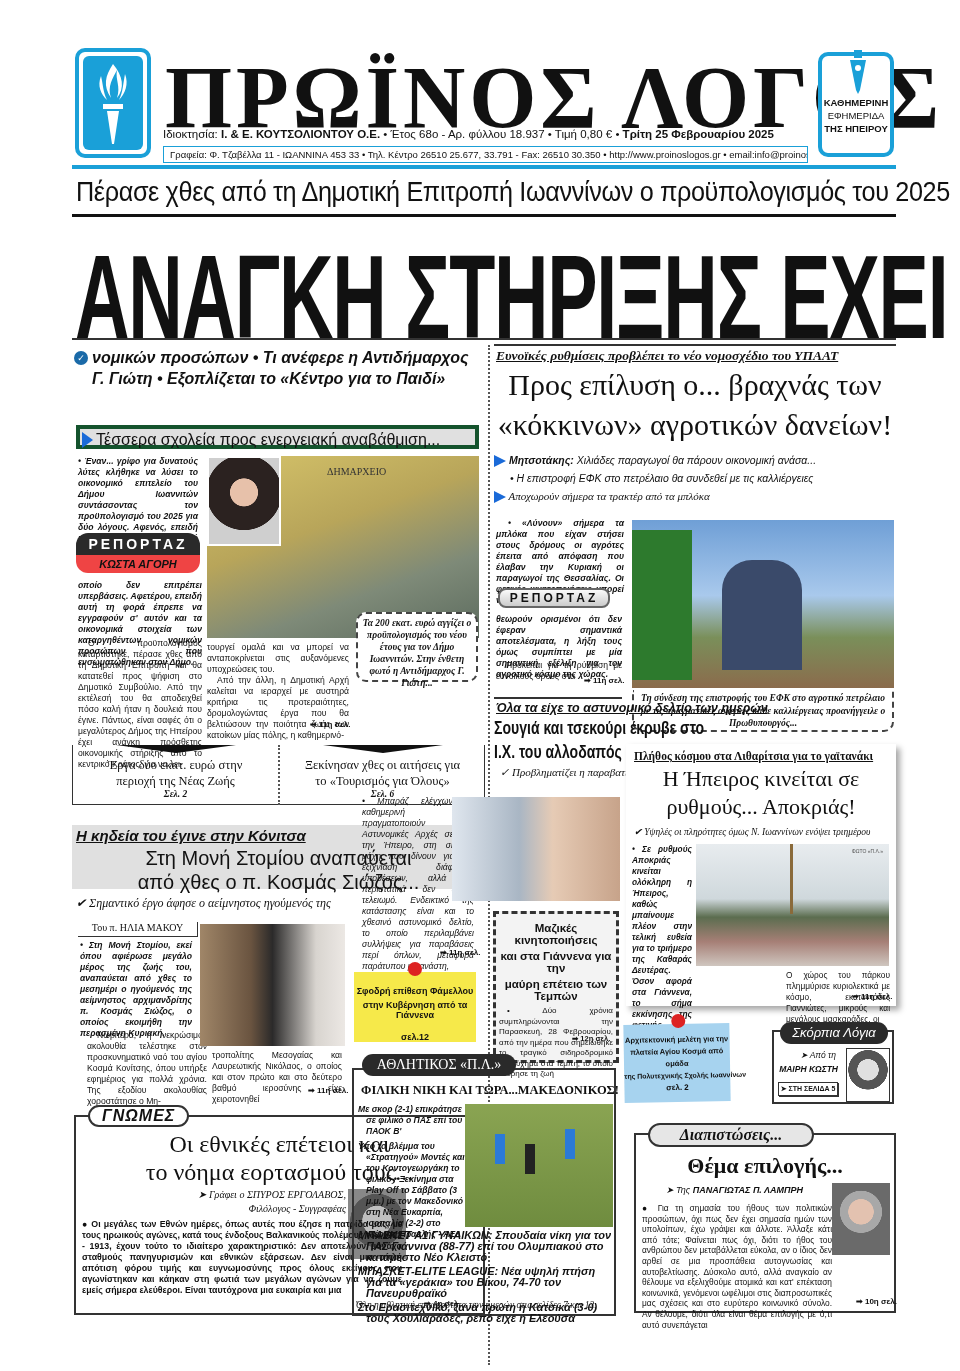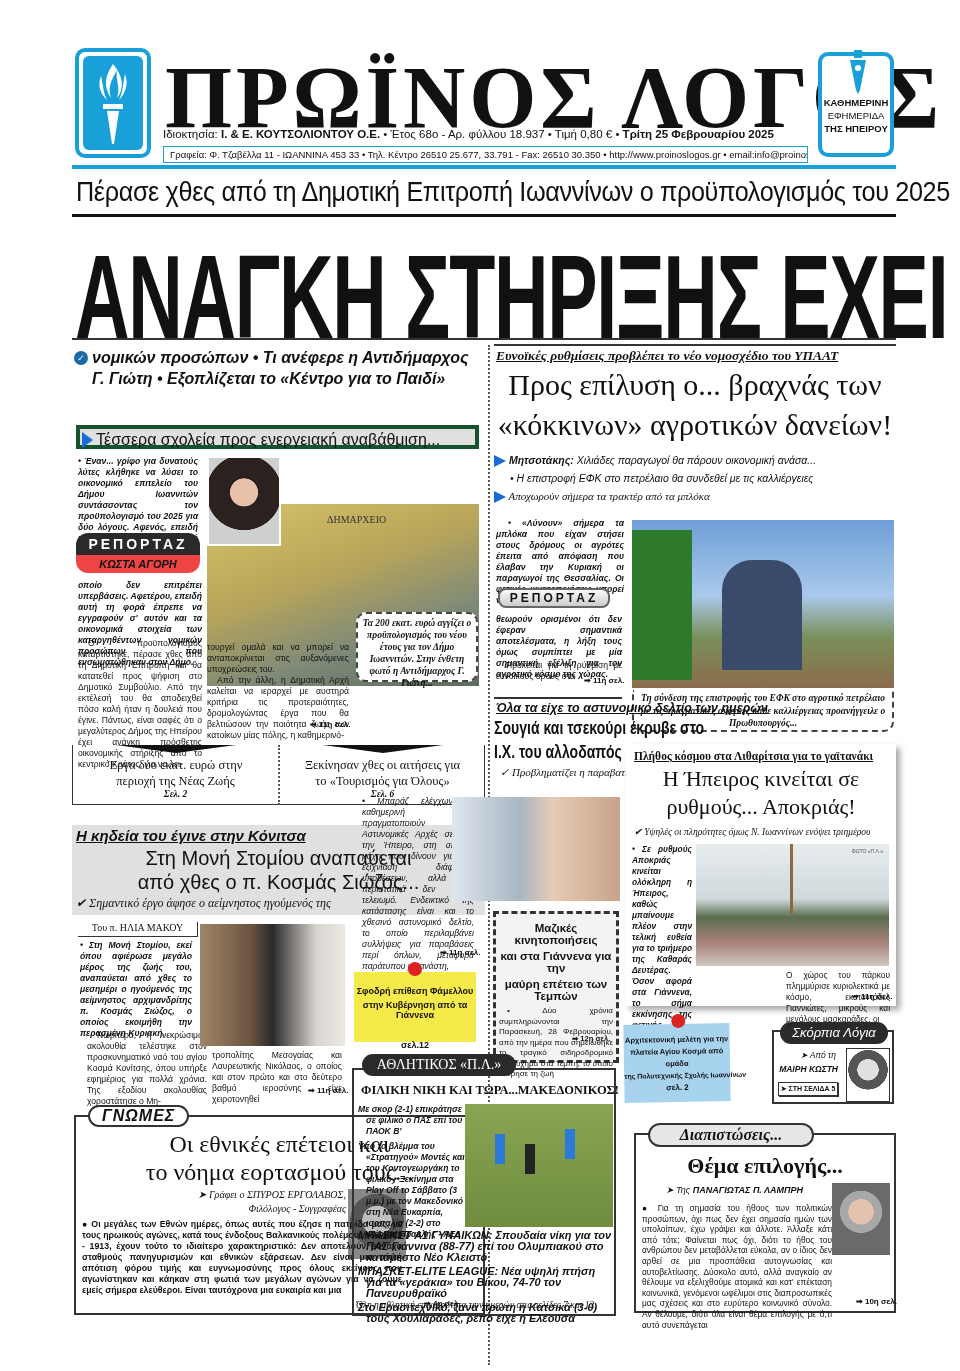--- a/index.html
+++ b/index.html
@@ -89,21 +89,21 @@
 </div>
 
 <div class="abs body-sm body-it" style="left:78px;top:456px;width:120px;">• Έναν... γρίφο για δυνατούς λύτες κλήθηκε να λύσει το οικονομικό επιτελείο του Δήμου Ιωαννιτών συντάσσοντας τον προϋπολογισμό του 2025 για δύο λόγους. Αφενός, επειδή υπάρχει ένα αυστηρό δημοσιονομικό πλαίσιο το</div>
 <div class="abs" style="left:76px;top:533px;width:124px;">
   <div class="pill-dark" style="font-size:14px;font-weight:bold;letter-spacing:3px;height:22px;line-height:22px;border-radius:12px 12px 0 0;">ΡΕΠΟΡΤΑΖ</div>
   <div style="background:#ef4444;text-align:center;font-size:11px;font-style:italic;font-weight:bold;height:18px;line-height:18px;border-radius:0 0 12px 12px;">ΚΩΣΤΑ ΑΓΟΡΗ</div>
 </div>
 <div class="abs body-sm body-it" style="left:78px;top:580px;width:124px;">οποίο δεν επιτρέπει υπερβάσεις. Αφετέρου, επειδή αυτή τη φορά έπρεπε να εγγραφούν σ' αυτόν και τα οικονομικά στοιχεία των καταργηθέντων νομικών προσώπων που ενσωματώθηκαν στον Δήμο.</div>
 <div class="abs body-sm" style="left:78px;top:638px;width:124px;text-indent:10px;">Ο προϋπολογισμός καταρτίστηκε, πέρασε χθες από τη Δημοτική Επιτροπή και θα κατατεθεί προς ψήφιση στο Δημοτικό Συμβούλιο. Από την εκτέλεσή του θα αποδειχθεί πόσο καλή ήταν η δουλειά που έγινε. Πάντως, είναι σαφές ότι ο μεγαλύτερος Δήμος της Ηπείρου έχει ανάγκη πρόσθετης οικονομικής στήριξης από το κεντρικό Κράτος, για να λει-</div>
 
-<div class="abs photo" style="left:207px;top:456px;width:272px;height:182px;background:linear-gradient(160deg,#d6c46a 0%,#b8a55a 40%,#7e8a78 70%,#5c6b5e 100%);margin-top:48px;">
+<div class="abs photo" style="left:207px;top:456px;width:272px;height:182px;background:linear-gradient(160deg,#d6c46a 0%,#b8a55a 40%,#7e8a78 70%,#5c6b5e 100%);">
   <div class="abs" style="left:120px;top:10px;font-family:'Liberation Serif',serif;font-size:10px;color:#333;">ΔΗΜΑΡΧΕΙΟ</div>
 </div>
 <div class="abs photo" style="left:207px;top:456px;width:74px;height:90px;background:radial-gradient(circle at 50% 40%,#e7c1aa 0 22%,#2b2220 23% 60%,#cfcfcf 61%);border:2px solid #fff;"></div>
 <div class="abs caption-box" style="left:356px;top:612px;width:122px;height:70px;padding:3px 4px;font-size:9.5px;line-height:12px;">Τα 200 εκατ. ευρώ αγγίζει ο προϋπολογισμός του νέου έτους για τον Δήμο Ιωαννιτών. Στην ένθετη φωτό η Αντιδήμαρχος Γ. Γιώτη...</div>
 <div class="abs body-sm" style="left:207px;top:642px;width:142px;">τουργεί ομαλά και να μπορεί να ανταποκρίνεται στις αυξανόμενες υποχρεώσεις του.</div>
 <div class="abs body-sm" style="left:207px;top:675px;width:142px;text-indent:10px;">Από την άλλη, η Δημοτική Αρχή καλείται να ιεραρχεί με αυστηρά κριτήρια τις προτεραιότητες, δρομολογώντας έργα που θα βελτιώσουν την ποιότητα ζωής των κατοίκων μίας πόλης, η καθημερινό-</div>
 <div class="abs ref" style="left:310px;top:720px;">➡ 11η σελ.</div>
 
 <div class="abs dotted-v" style="left:488px;top:345px;height:1020px;"></div>
 
@@ -116,21 +116,21 @@
     <div class="serif" style="font-size:9.5px;font-style:italic;font-weight:bold;">Σελ. 2</div>
   </div>
   <div class="abs" style="left:206px;top:0;width:207px;text-align:center;">
     <div style="margin:0 auto;width:0;height:0;border-left:60px solid transparent;border-right:60px solid transparent;border-top:8px solid #111;"></div>
     <div class="serif" style="font-size:12.5px;line-height:16px;margin-top:4px;">Ξεκίνησαν χθες οι αιτήσεις για</div>
     <div class="serif" style="font-size:12.5px;line-height:16px;">το «Τουρισμός για Όλους»</div>
     <div class="serif" style="font-size:9.5px;font-style:italic;font-weight:bold;">Σελ. 6</div>
   </div>
 </div>
 
-<div class="abs grey-box" style="left:72px;top:825px;width:413px;height:90px;">
+<div class="abs grey-box" style="left:72px;top:825px;width:413px;height:64px;">
   <div class="italic-bold under" style="position:absolute;left:4px;top:2px;font-size:15px;white-space:nowrap;">Η κηδεία του έγινε στην Κόνιτσα</div>
   <div style="position:absolute;left:0;width:413px;top:22px;text-align:center;font-size:20px;">Στη Μονή Στομίου αναπαύεται</div>
   <div style="position:absolute;left:0;width:413px;top:46px;text-align:center;font-size:20px;">από χθες ο π. Κοσμάς Σιώζος...</div>
   <div class="serif" style="position:absolute;left:4px;top:71px;font-size:12px;font-style:italic;white-space:nowrap;">✔ Σημαντικό έργο άφησε ο αείμνηστος ηγούμενός της</div>
 </div>
 <div class="abs serif" style="left:78px;top:922px;width:120px;font-size:10px;text-align:center;border-bottom:1px solid #333;border-right:1px solid #333;padding-bottom:3px;">Του π. ΗΛΙΑ ΜΑΚΟΥ</div>
 <div class="abs body-sm body-it" style="left:80px;top:940px;width:112px;">• Στη Μονή Στομίου, εκεί όπου αφιέρωσε μεγάλο μέρος της ζωής του, αναπαύεται από χθες το μεσημέρι ο ηγούμενός της αείμνηστος αρχιμανδρίτης π. Κοσμάς Σιώζος, ο οποίος εκοιμήθη την περασμένη Κυριακή.</div>
 <div class="abs body-sm" style="left:80px;top:1030px;width:120px;text-indent:10px;margin-left:7px;">Νωρίτερα, η νεκρώσιμος ακολουθία τελέστηκε στον προσκυνηματικό ναό του αγίου Κοσμά Κονίτσης, όπου υπήρξε εφημέριος για πολλά χρόνια. Της εξοδίου ακολουθίας χοροστάτησε ο Μη-</div>
 <div class="abs photo" style="left:200px;top:924px;width:145px;height:122px;background:linear-gradient(90deg,#a08668 0%,#6a5440 35%,#2b2a2a 50%,#d8d4cf 80%,#ece8e4 100%);"></div>
 <div class="abs body-sm" style="left:212px;top:1050px;width:130px;">τροπολίτης Μεσογαίας και Λαυρεωτικής Νικόλαος, ο οποίος και στον πρώτο και στο δεύτερο βαθμό ιεροσύνης είχε χειροτονηθεί</div>
@@ -186,21 +186,21 @@
   <div style="text-align:center;font-size:11.5px;font-weight:bold;margin-top:4px;">και στα Γιάννενα για την</div>
   <div style="text-align:center;font-size:11.5px;font-weight:bold;margin-top:4px;">μαύρη επέτειο των Τεμπών</div>
   <div class="body-sm" style="padding:4px 3px 0;font-size:8px;line-height:10.5px;text-indent:8px;">• Δύο χρόνια συμπληρώνονται την Παρασκευή, 28 Φεβρουαρίου, από την ημέρα που σημειώθηκε το τραγικό σιδηροδρομικό δυστύχημα στα Τέμπη, το οποίο στέρησε τη ζωή</div>
 </div>
 <div class="abs ref" style="left:572px;top:1034px;font-size:7.5px;">➡ 12η σελ.</div>
 
 <div class="abs note-yellow" style="left:354px;top:972px;width:122px;height:70px;text-align:center;padding-top:14px;">
   <div class="pin" style="left:54px;top:-10px;"></div>
   <div style="font-size:9px;font-weight:bold;">Σφοδρή επίθεση Φάμελλου</div>
   <div style="font-size:9px;font-weight:bold;margin-top:4px;">στην Κυβέρνηση από τα Γιάννενα</div>
-  <div style="font-size:9px;font-weight:bold;margin-top:20px;">σελ.12</div>
+  <div style="font-size:9px;font-weight:bold;margin-top:12px;">σελ.12</div>
 </div>
 
 <div class="abs boxed" style="left:352px;top:1068px;width:264px;height:100px;border-bottom:none;"></div>
 <div class="abs boxed" style="left:352px;top:1068px;width:264px;height:248px;"></div>
 <div class="abs pill-dark serif" style="left:362px;top:1054px;width:154px;height:22px;line-height:22px;font-size:14px;">ΑΘΛΗΤΙΚΟΣ «Π.Λ.»</div>
 <div class="abs serif" style="left:356px;top:1082px;width:256px;text-align:center;font-size:13px;font-weight:bold;white-space:nowrap;transform:scaleX(0.96);">ΦΙΛΙΚΗ ΝΙΚΗ ΚΑΙ ΤΩΡΑ...ΜΑΚΕΔΟΝΙΚΟΣ!</div>
 <div class="abs" style="left:358px;top:1104px;width:110px;font-size:8.6px;line-height:11px;font-style:italic;font-weight:bold;">
   <div style="padding-left:8px;text-indent:-8px;margin-bottom:4px;">Με σκορ (2-1) επικράτησε σε φιλικό ο ΠΑΣ επί του ΠΑΟΚ Β'</div>
   <div style="padding-left:8px;text-indent:-8px;">Υπό το βλέμμα του «Στρατηγού» Μοντές και του Κοντογεωργάκη το φιλικό • Ξεκίνημα στα Play Off το Σάββατο (3 μ.μ.) με τον Μακεδονικό στη Νέα Ευκαρπία, ισοπαλία (2-2) στο ντέρμπι Ηρακλής - ΑΕΛ</div>
 </div>

